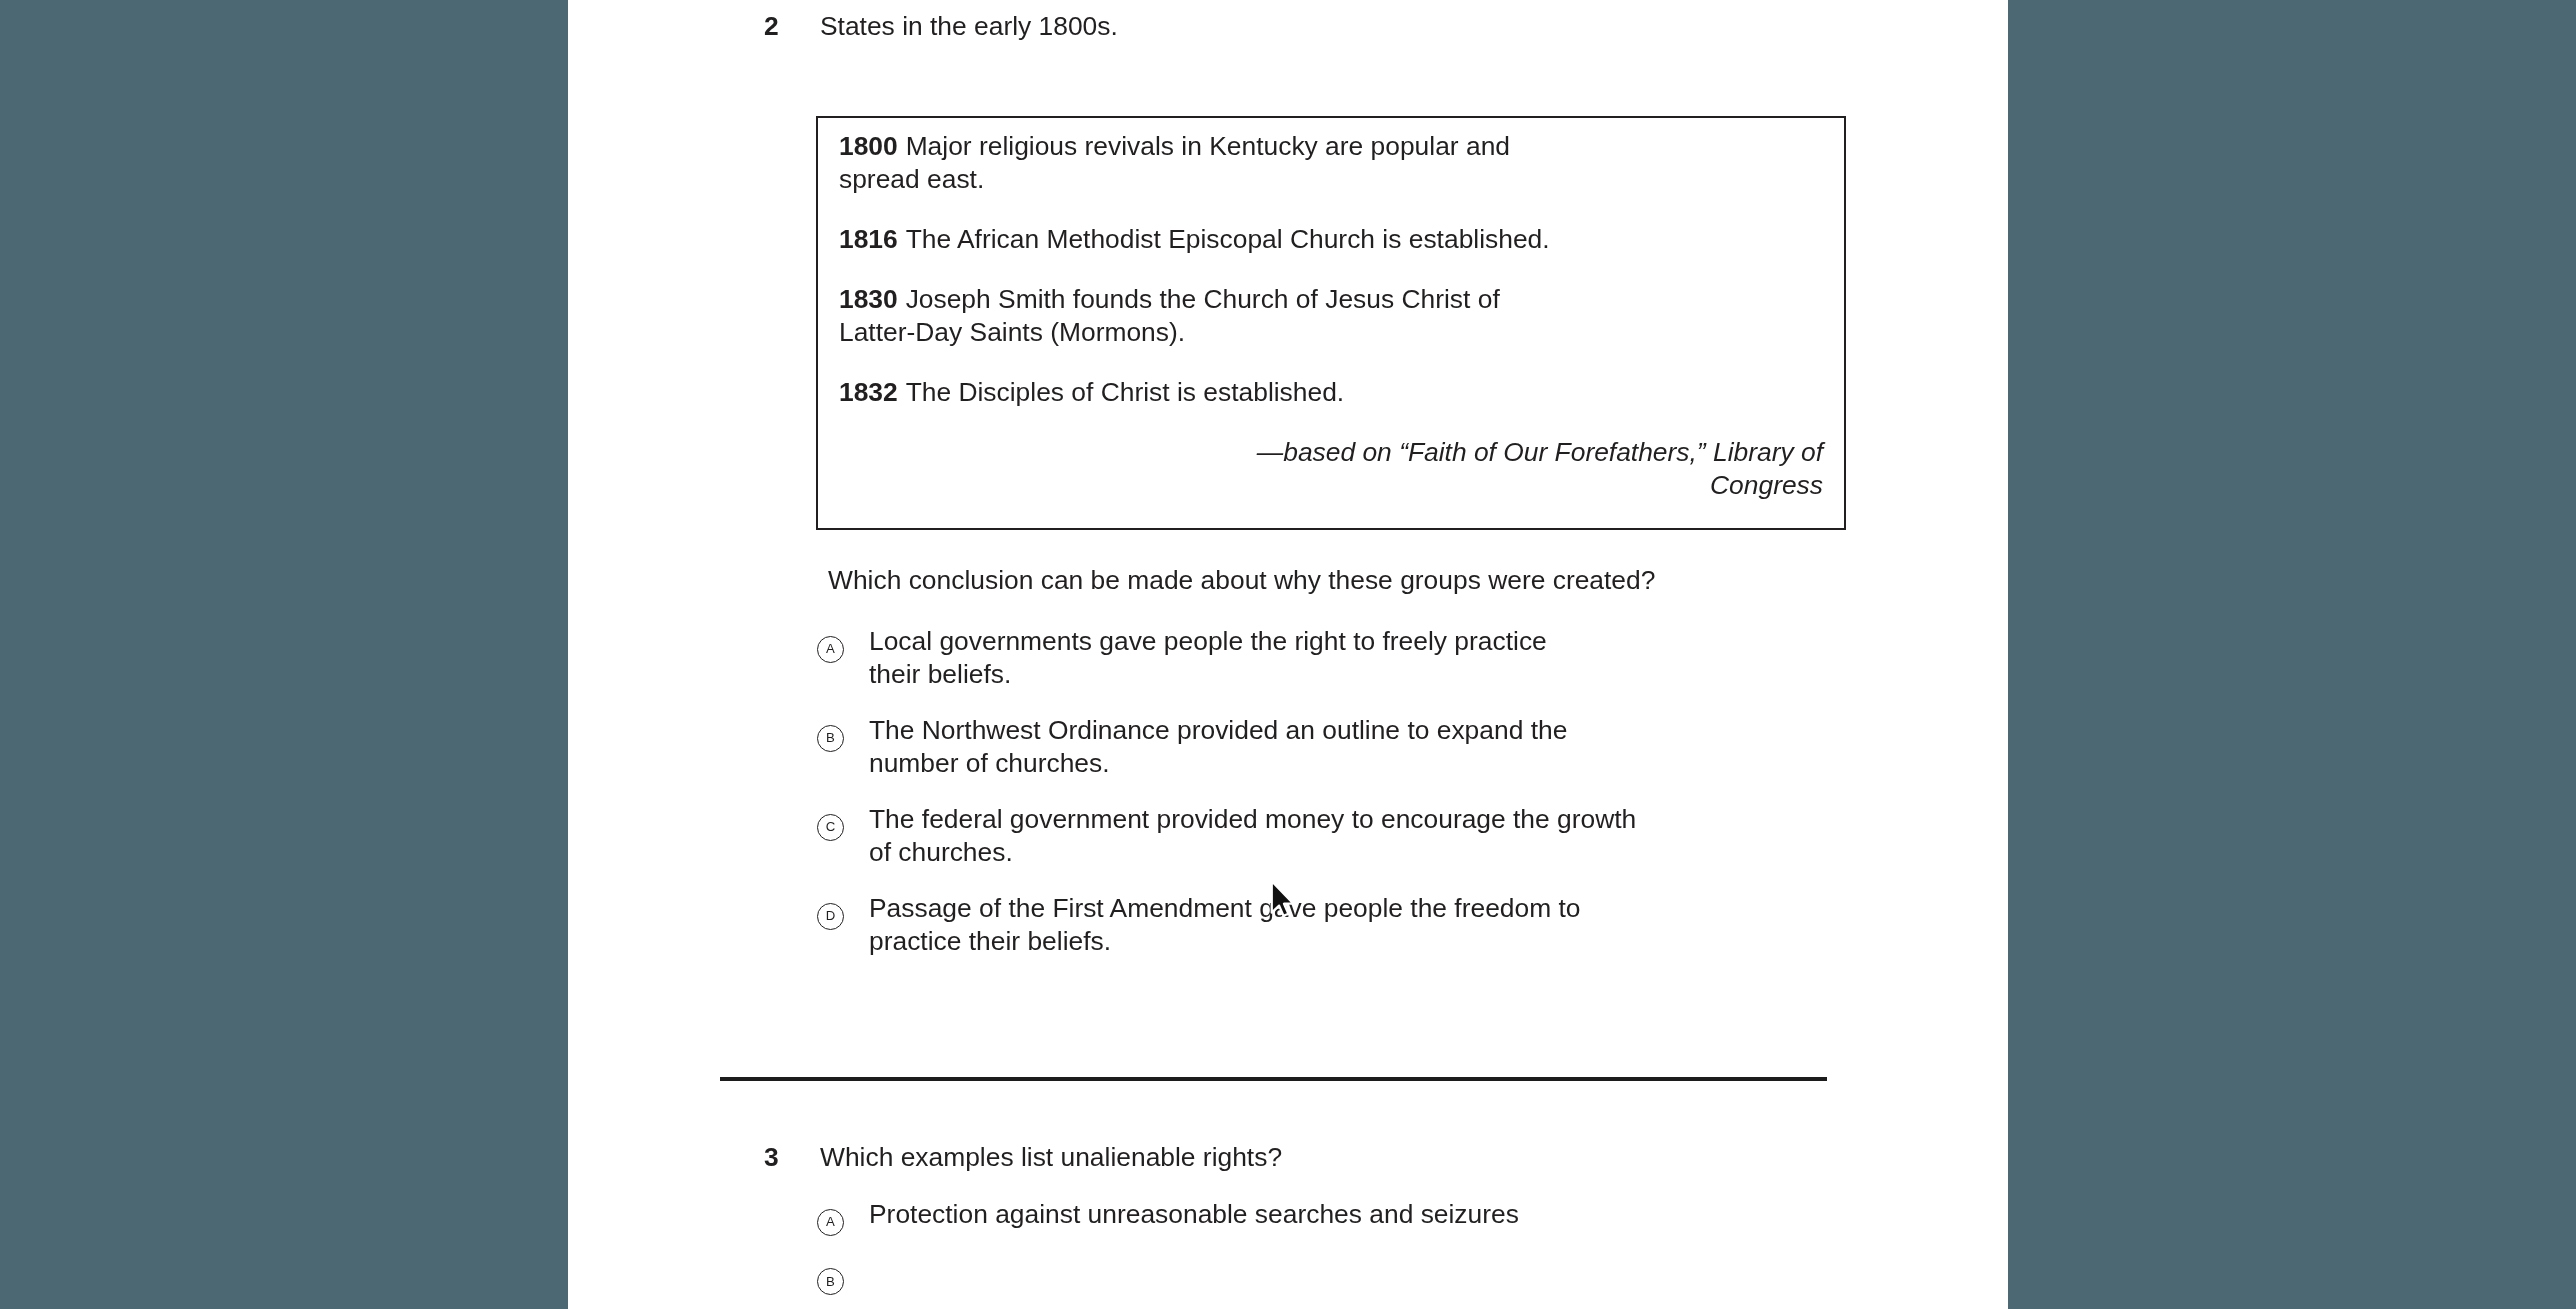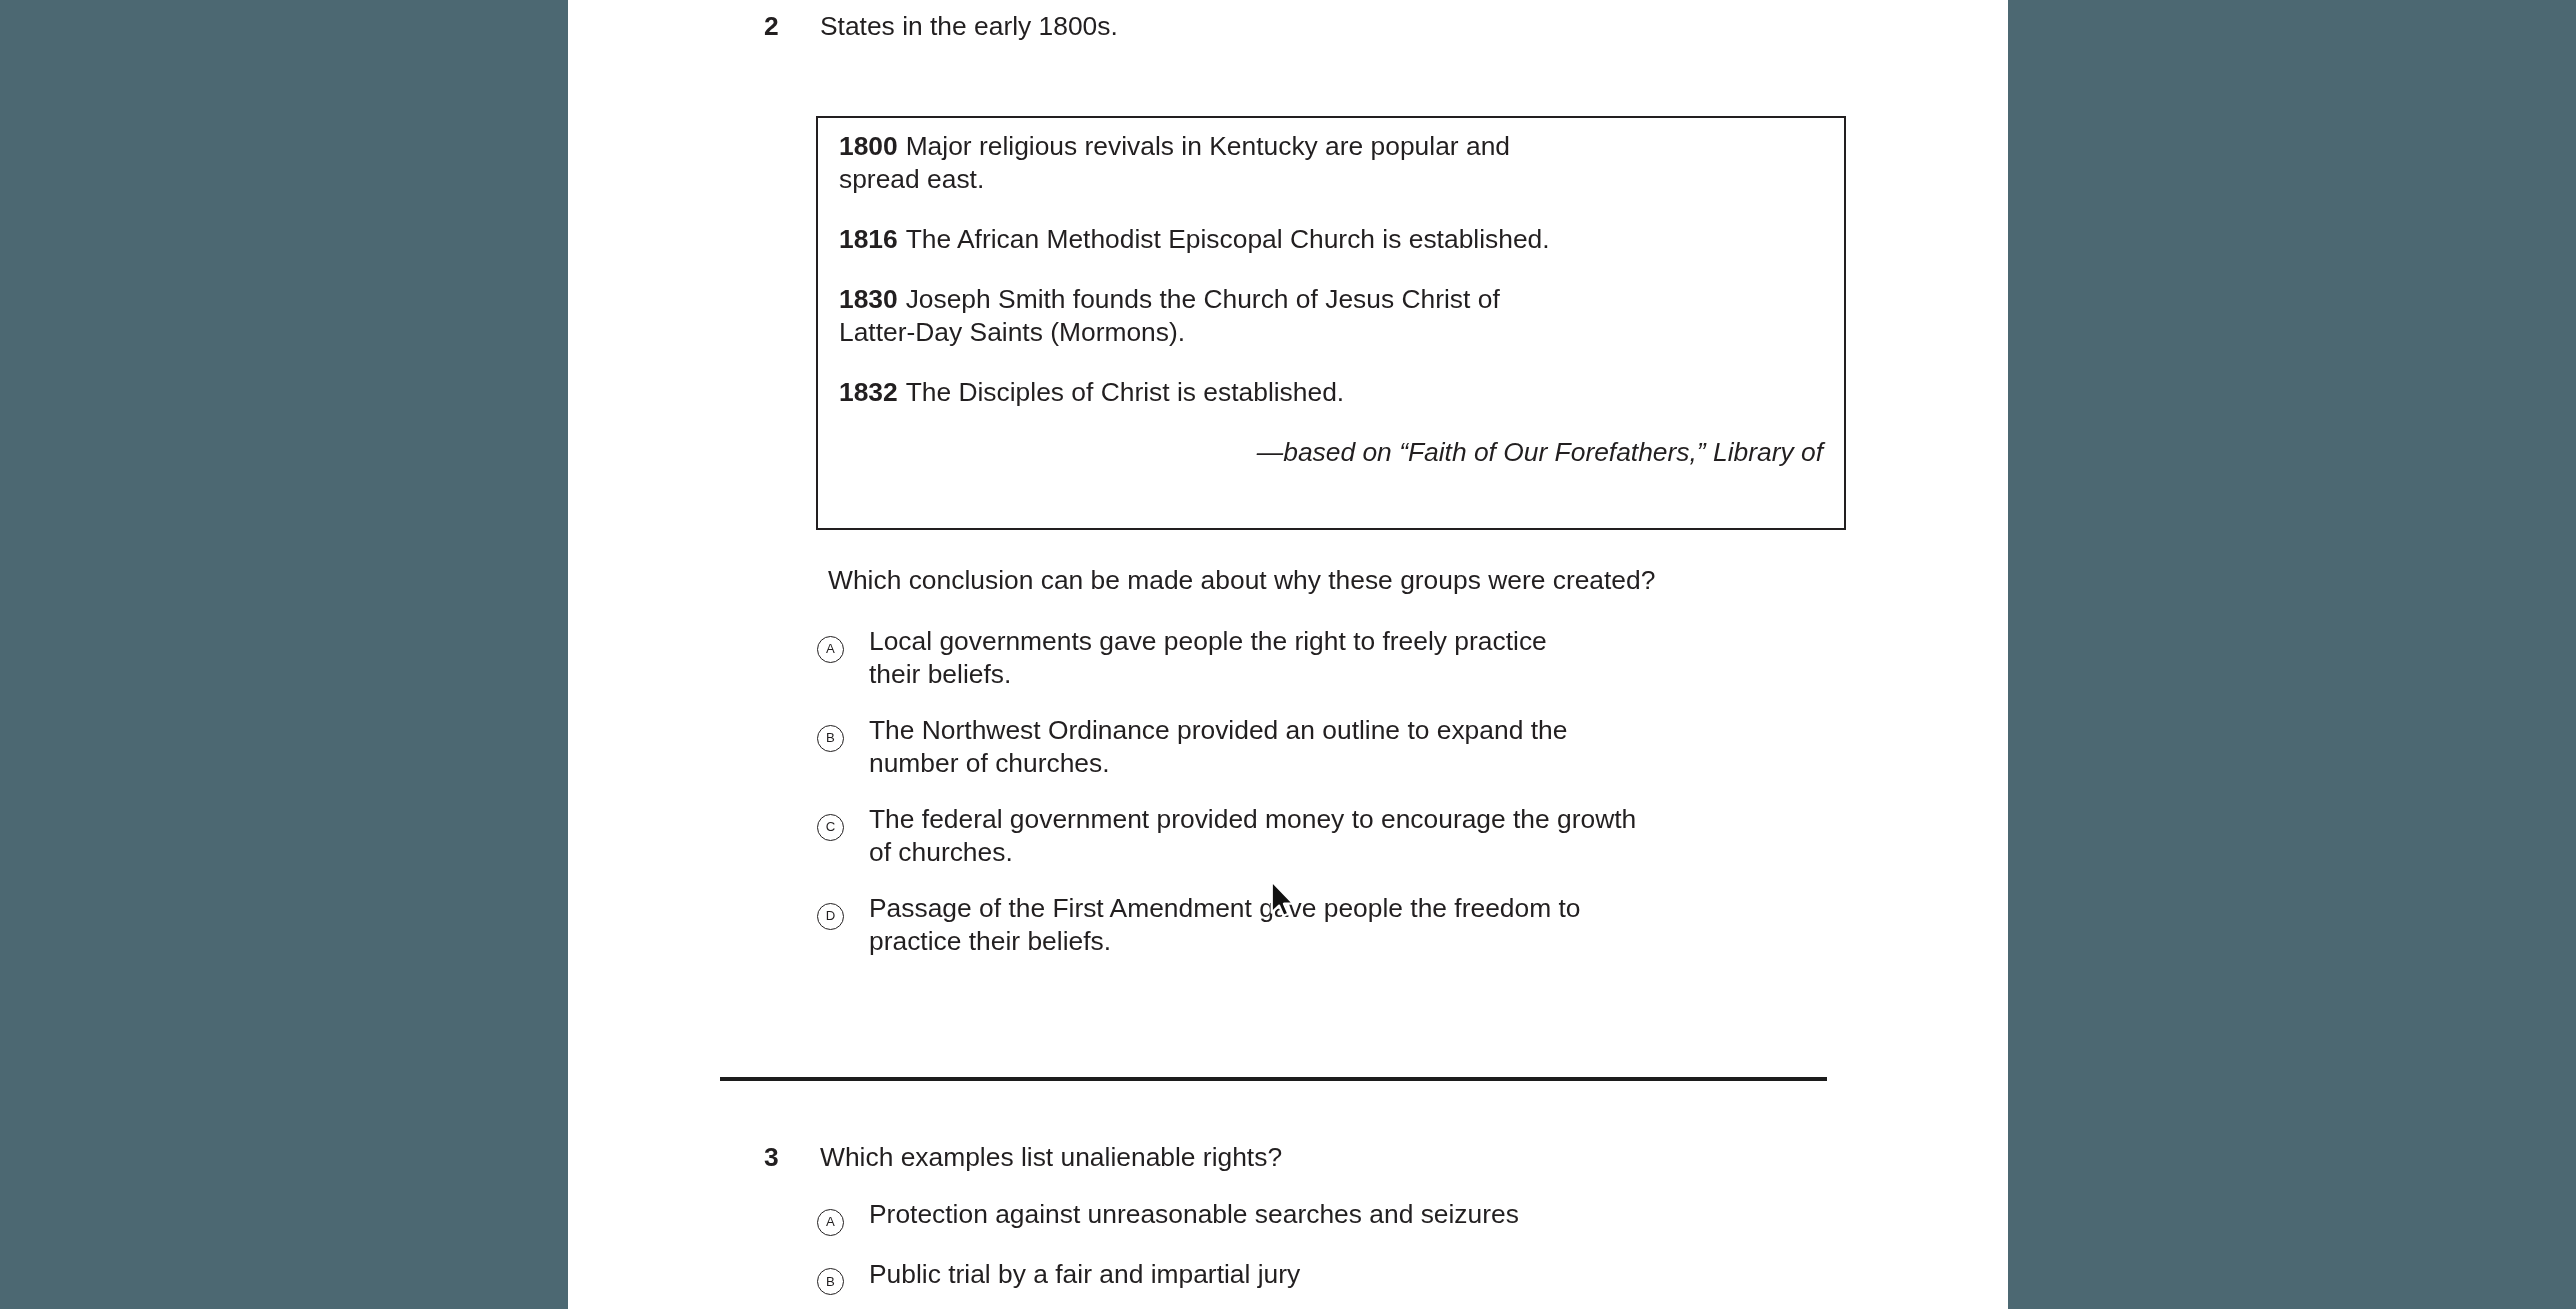--- a/index.html
+++ b/index.html
@@ -78,20 +78,21 @@
     </p>
     <p class="titem">
       <strong class="year">1830</strong><span>Joseph Smith founds the Church of Jesus Christ of</span>
       <span class="line">Latter-Day Saints (Mormons).</span>
     </p>
     <p class="titem">
       <strong class="year">1832</strong><span>The Disciples of Christ is established.</span>
     </p>
     <p class="attr">
       <span class="line">—based on “Faith of Our Forefathers,” Library of</span>
+      <span class="line">Congress</span>
     </p>
   </div>
 
   <div class="abs stem body-text" style="top:564px">Which conclusion can be made about why these groups were created?</div>
 
   <div class="abs opts" style="top:625px">
     <div class="opt opt-q2 body-text">
       <span class="bubble">
           <span class="blet">A</span>
         </span>
@@ -142,23 +143,20 @@
           <span class="blet">A</span>
         </span>
       <span>
         <span class="line">Protection against unreasonable searches and seizures</span>
       </span>
     </div>
     <div class="opt opt-q3 body-text">
       <span class="bubble">
           <span class="blet">B</span>
         </span>
-      <span>
-        <span class="line">Public trial by a fair and impartial jury</span>
-      </span>
     </div>
   </div>
 
   <svg class="abs cursor" width="28" height="41" viewBox="0 0 32 46">
     <path d="M2,2 L2,38 L10.4,30 L15.4,41.6 L21,39.2 L16,27.8 L26.8,27.8 Z" fill="#111111" stroke="#ffffff" stroke-width="2.6" stroke-linejoin="round"></path>
   </svg>
 
 </div>
 
 

